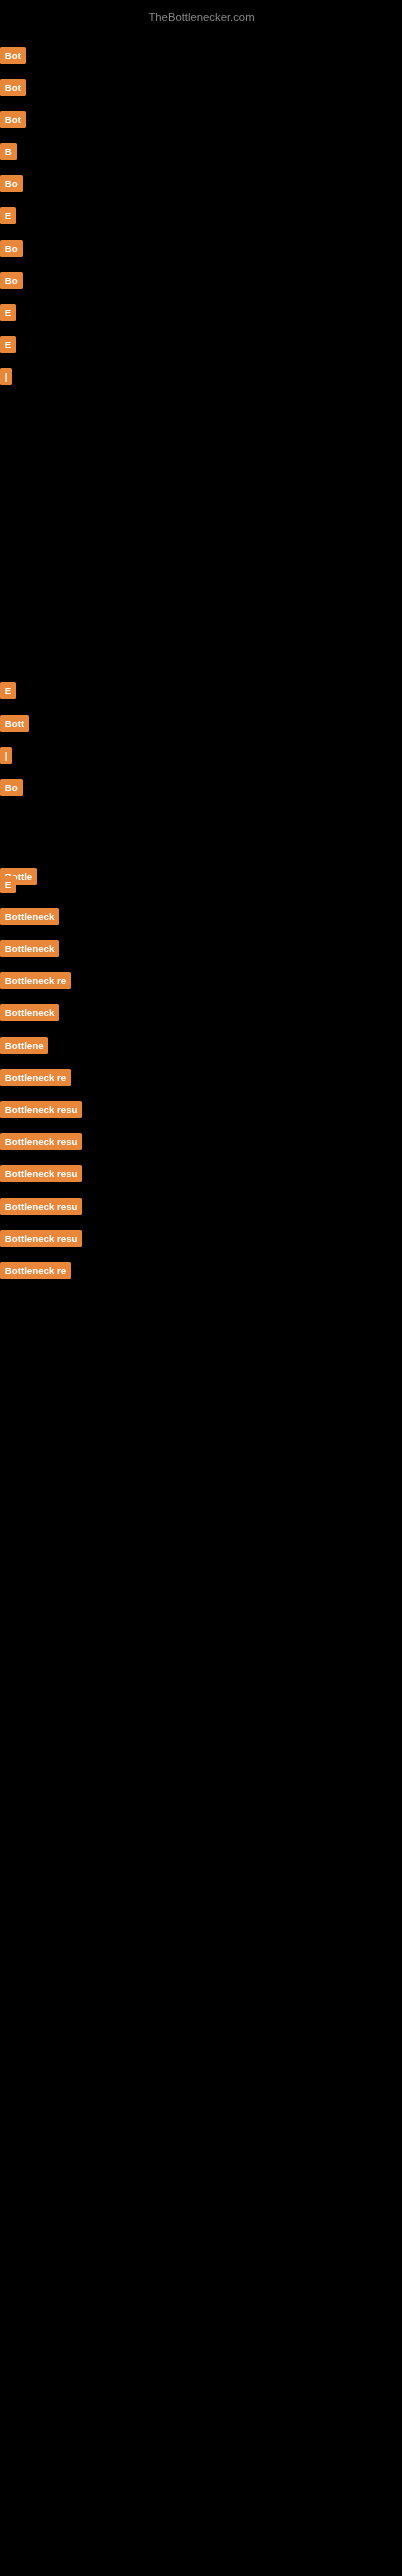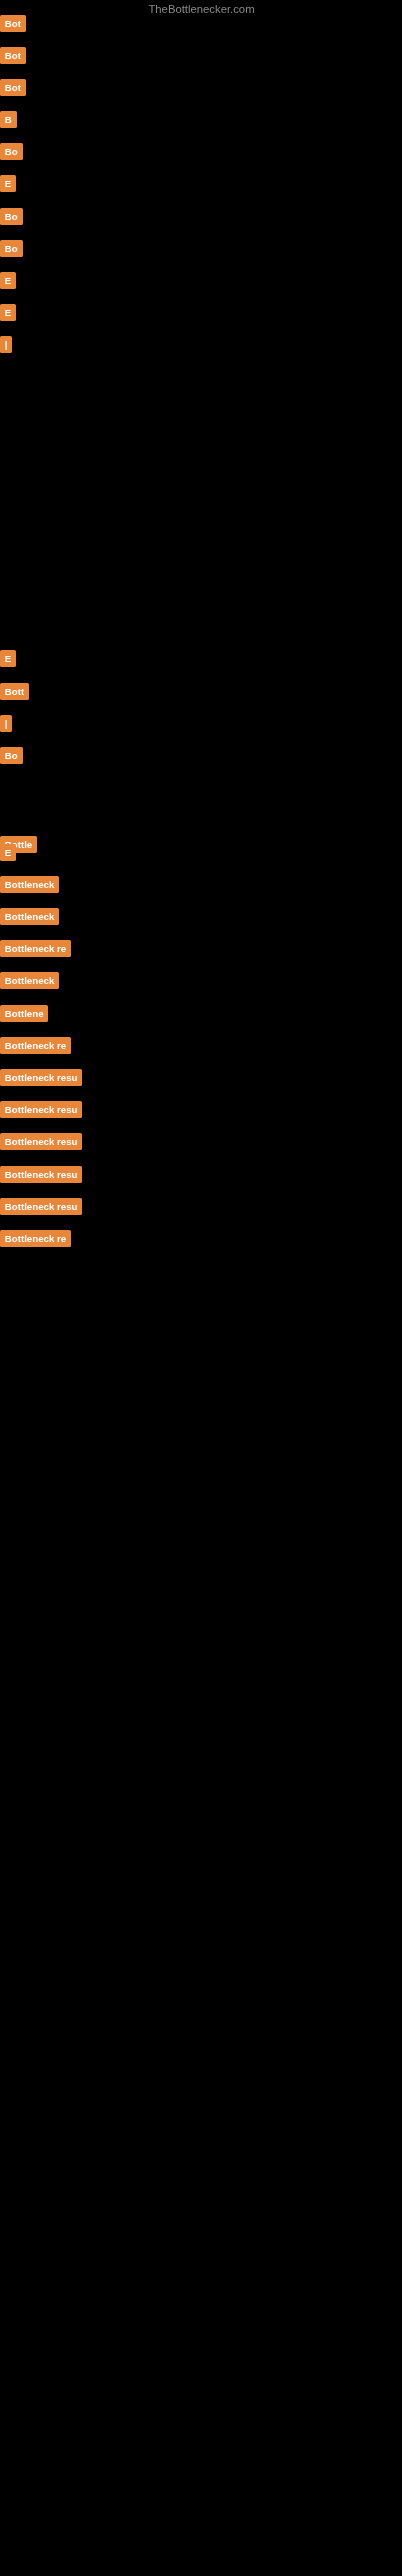--- a/index.html
+++ b/index.html
@@ -12,41 +12,42 @@
       color: #ffffff;
       font-family: Arial, sans-serif;
       width: 403px;
       min-height: 2576px;
       position: relative;
     }
     .site-title {
       text-align: center;
       color: #888888;
       font-size: 11.3px;
-      padding: 3px 0;
+      padding: 11px 0;
       position: absolute;
       top: 0;
       left: 0;
       right: 0;
     }
     .orange-badge {
       background-color: #E8873A;
       color: #ffffff;
       font-size: 9.7px;
       font-weight: bold;
       padding: 3.2px 4.8px;
       display: inline-block;
       border-radius: 1.6px;
       white-space: nowrap;
     }
     .item-row {
       position: absolute;
       left: 0;
       display: flex;
       align-items: center;
+      margin-top: 32px;
     }
   </style>
 </head>
 <body>
 
 <div class="site-title">
   <span>TheBottlenecker.com</span>
 </div>
 
 <div class="item-row" style="top: 14.5px; left: 0px;">

